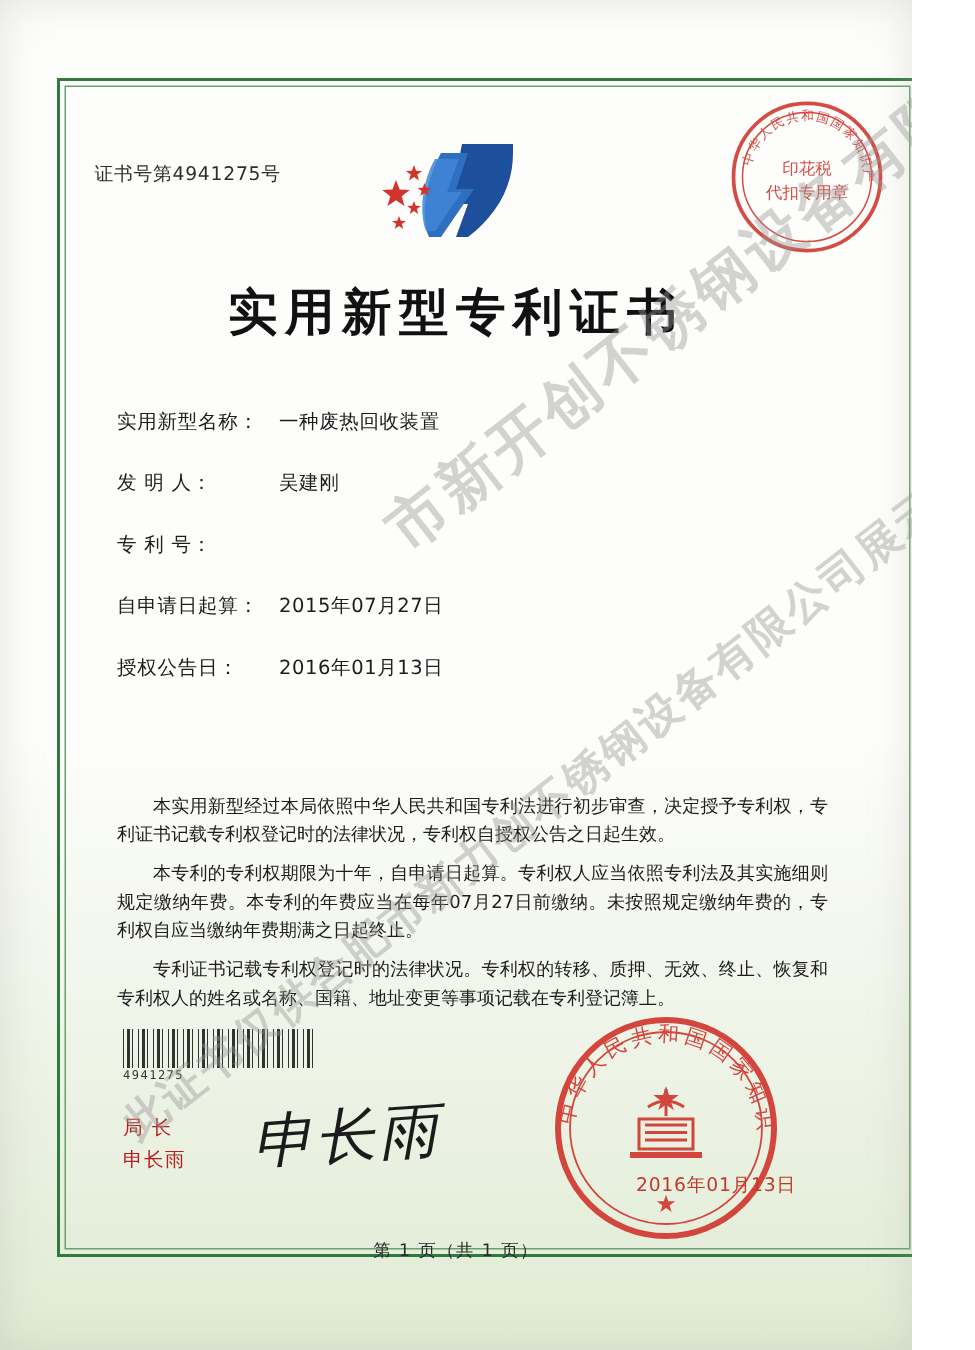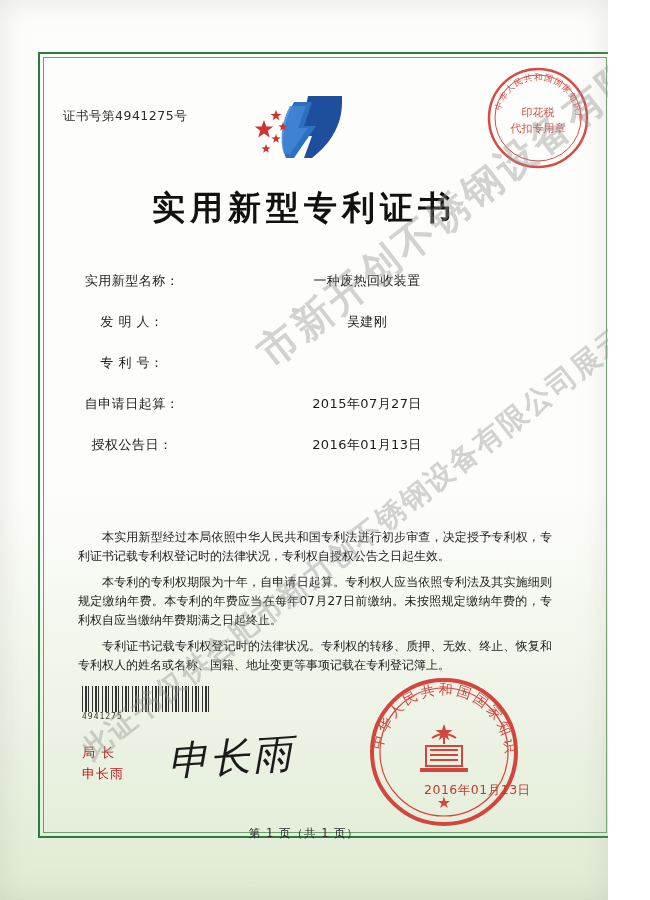--- a/index.html
+++ b/index.html
@@ -95,21 +95,20 @@
     position: absolute;
     left: 78px; top: 272px;
     width: 470px;
   }
   .field-row {
     display: flex;
     align-items: baseline;
     margin-bottom: 23px;
     font-size: 13px;
     color: #1c1c1c;
-    text-align: center;
   }
   .field-label {
     width: 108px;
     flex: 0 0 108px;
     letter-spacing: 0.5px;
     white-space: pre;
   }
   .field-value {
     flex: 1;
     letter-spacing: 0.4px;

